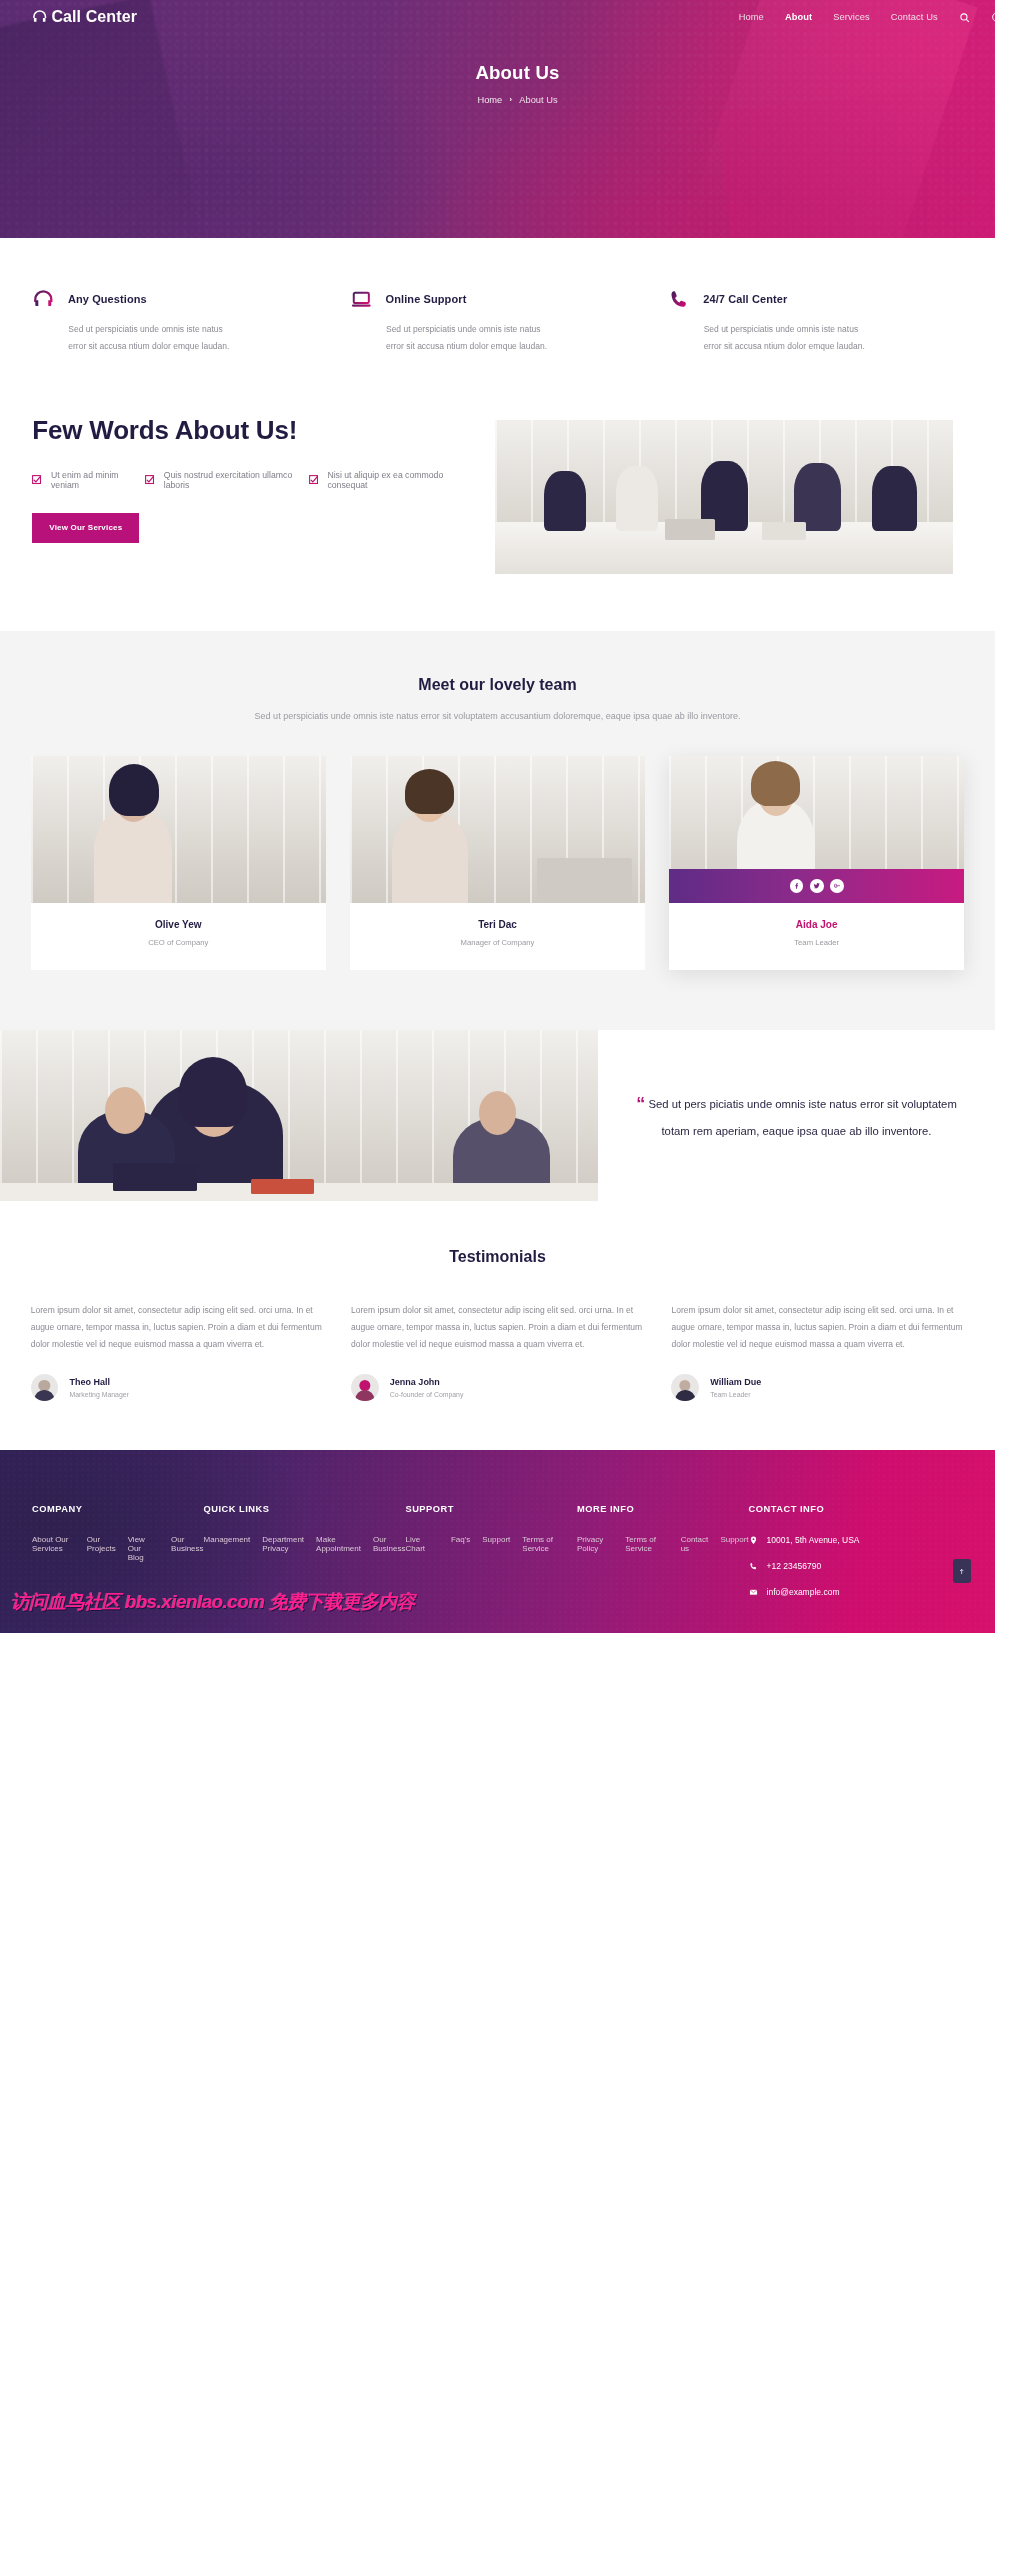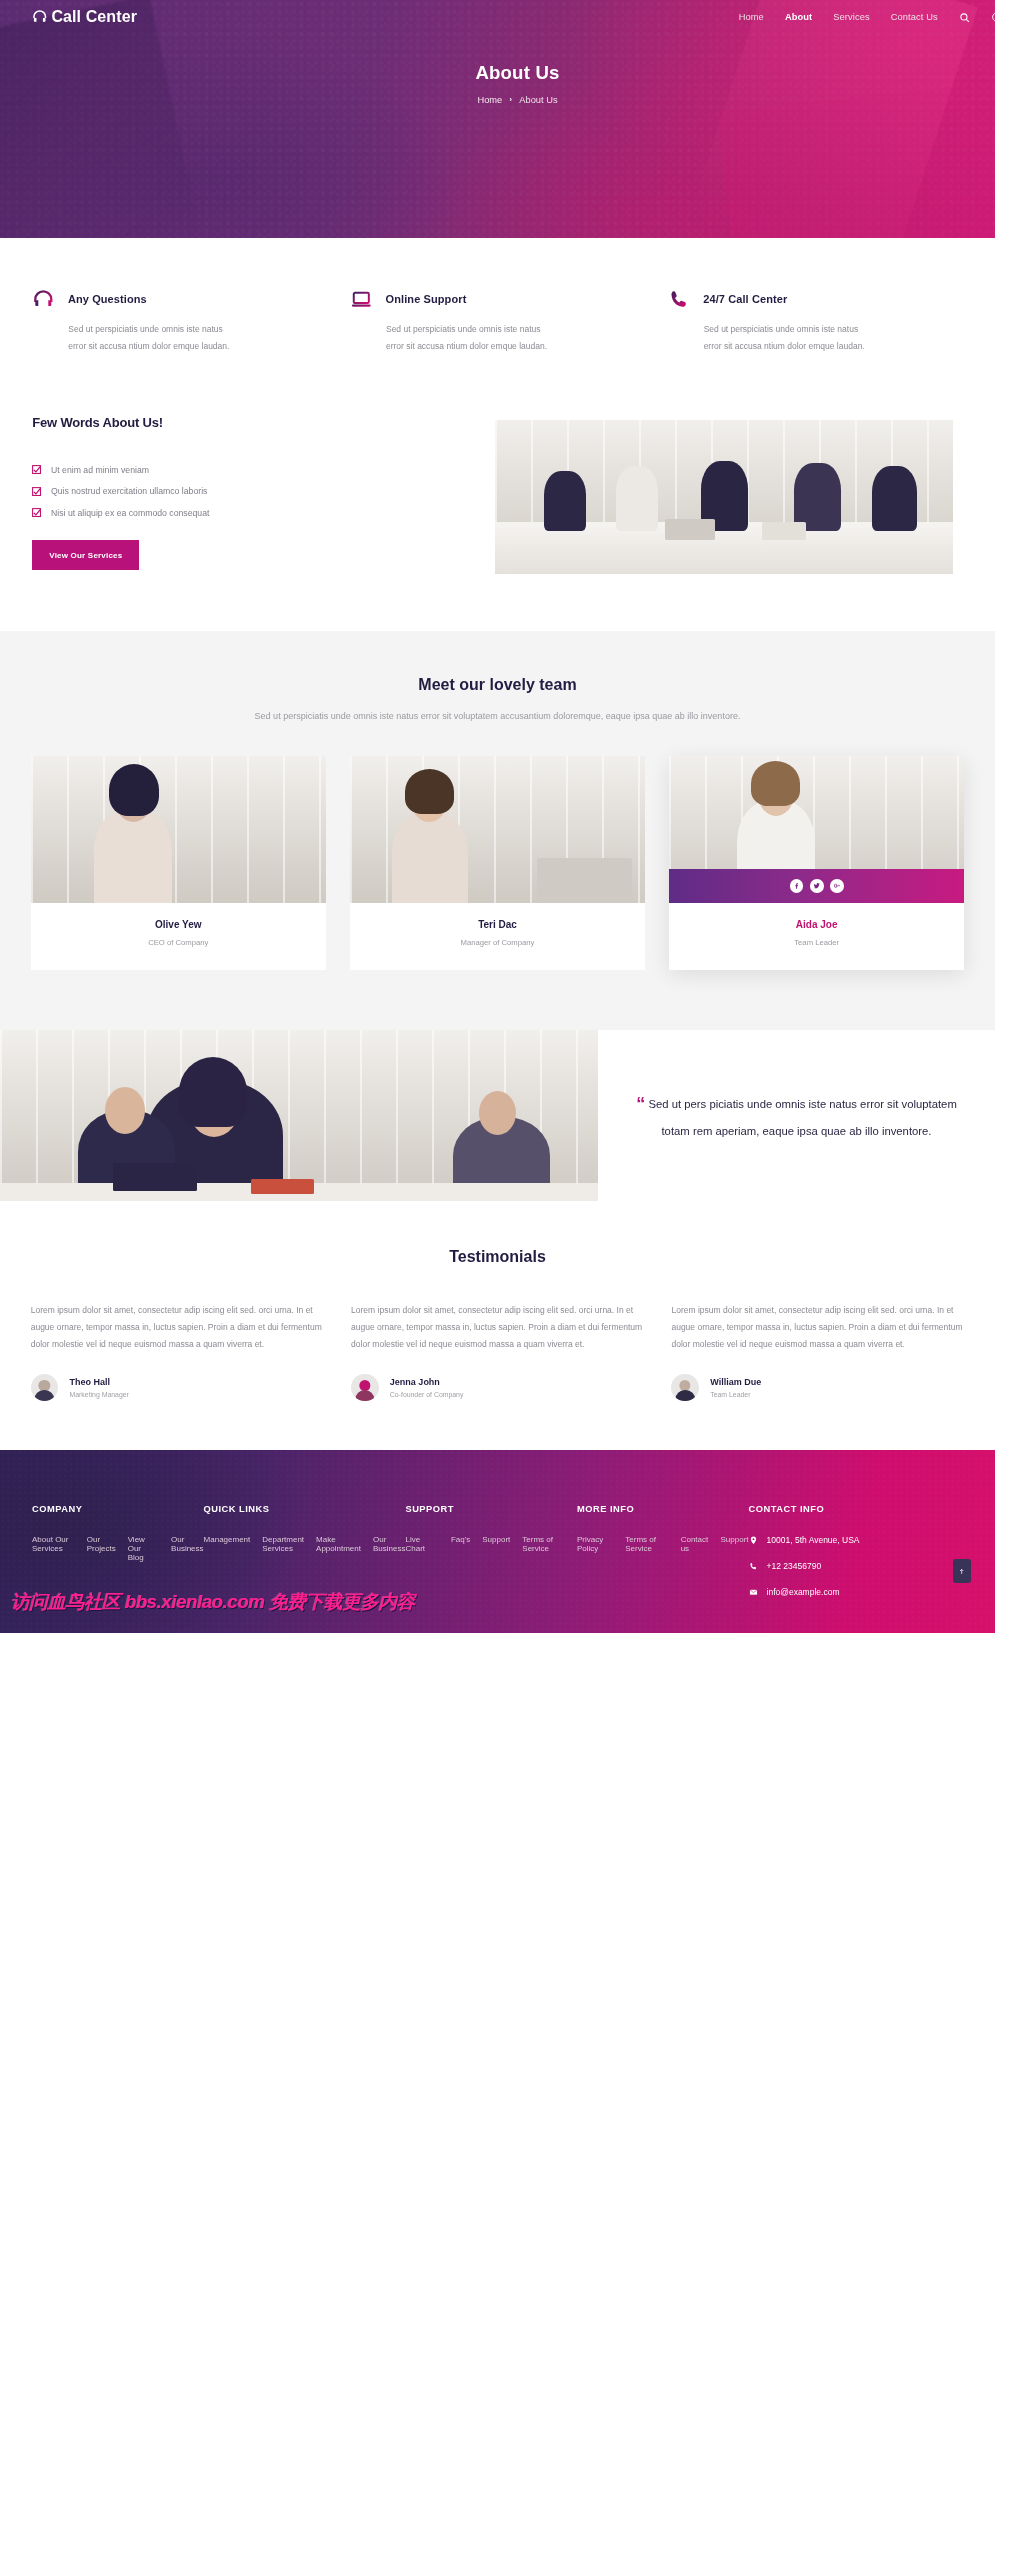--- a/index.html
+++ b/index.html
@@ -65,23 +65,23 @@
   .features{display:flex;padding:50px 21px 0;gap:0;}
   .feat{flex:1;display:flex;flex-direction:column;padding:0 11.3px;}
   .feat-head{display:flex;align-items:center;gap:13px;}
   .feat-ico{width:22.6px;height:22.6px;flex:0 0 22.6px;}
   .feat-title{font-size:11px;font-weight:bold;color:#221c42;letter-spacing:0.1px;}
   .feat-text{margin-top:10.5px;margin-left:36px;font-size:8.5px;line-height:2.0;color:#8b8b93;max-width:168px;}
 
   
   .about{display:flex;padding:60px 21px 0;gap:21px;align-items:flex-start;}
   .about-left{flex:0 0 453px;padding:0 11.3px;}
-  .about-h{font-size:13px;font-weight:bold;color:#221c42;letter-spacing:-0.2px;}
+  .about-h{font-size:26px;font-weight:bold;color:#221c42;letter-spacing:-0.2px;}
   .about-p{margin-top:16px;font-size:8.7px;line-height:2.1;color:#8b8b93;max-width:404px;}
-  .checks{margin-top:35px;display:flex;flex-direction:column;gap:11.3px;}
+  .checks{margin-top:24px;display:flex;flex-direction:row;gap:11.3px;}
   .chk{display:flex;align-items:center;gap:9px;font-size:8.7px;color:#7e7e88;}
   .chk svg{width:9.7px;height:9.7px;flex:0 0 9.7px;}
   .btn-primary{
     margin-top:22.6px;display:inline-block;background:#b8117a;color:#fff;
     font-size:8px;font-weight:bold;padding:10.5px 17px;border:none;cursor:pointer;
     letter-spacing:0.2px;
   }
   .about-right{flex:1;padding-top:4.9px;}
   .about-img{
     width:458px;height:154px;position:relative;overflow:hidden;
@@ -479,21 +479,21 @@
           <a href="#">Our Projects</a>
           <a href="#">View Our Blog</a>
           <a href="#">Our Business</a>
         </div>
       </div>
 
       <div class="fcol">
         <div class="fh">QUICK LINKS</div>
         <div class="flinks">
           <a href="#">Management</a>
-          <a href="#">Department Services</a>
+          <a href="#">Department Privacy</a>
           <a href="#">Make Appointment</a>
           <a href="#">Our Business</a>
         </div>
       </div>
 
       <div class="fcol">
         <div class="fh">SUPPORT</div>
         <div class="flinks">
           <a href="#">Live Chart</a>
           <a href="#">Faq's</a>

